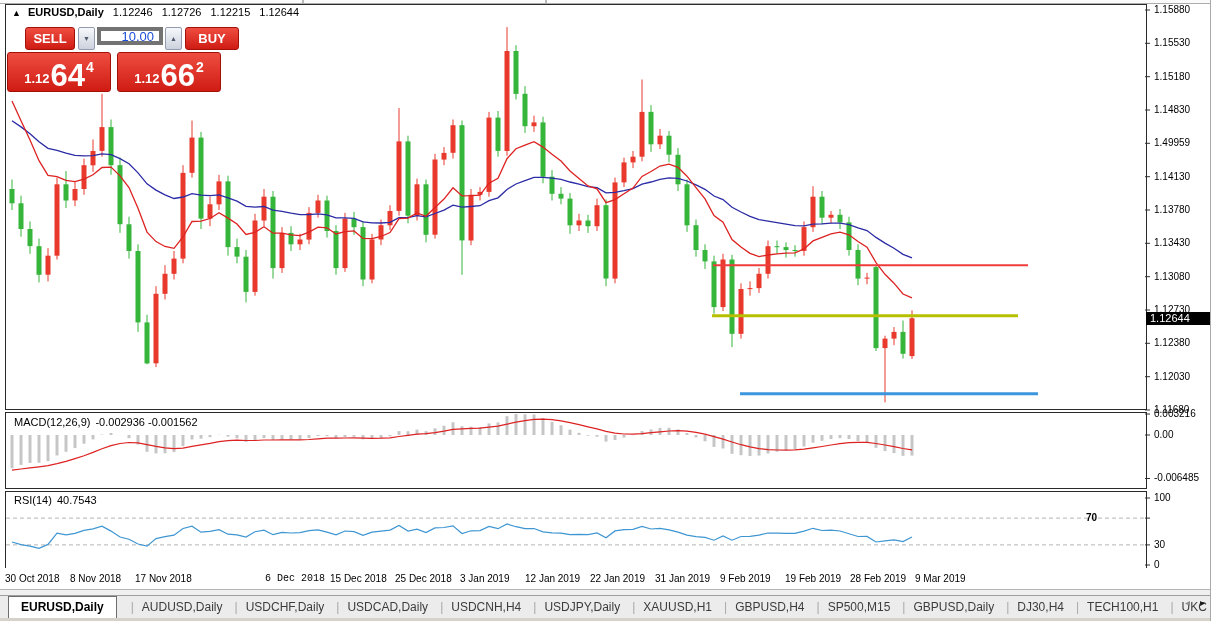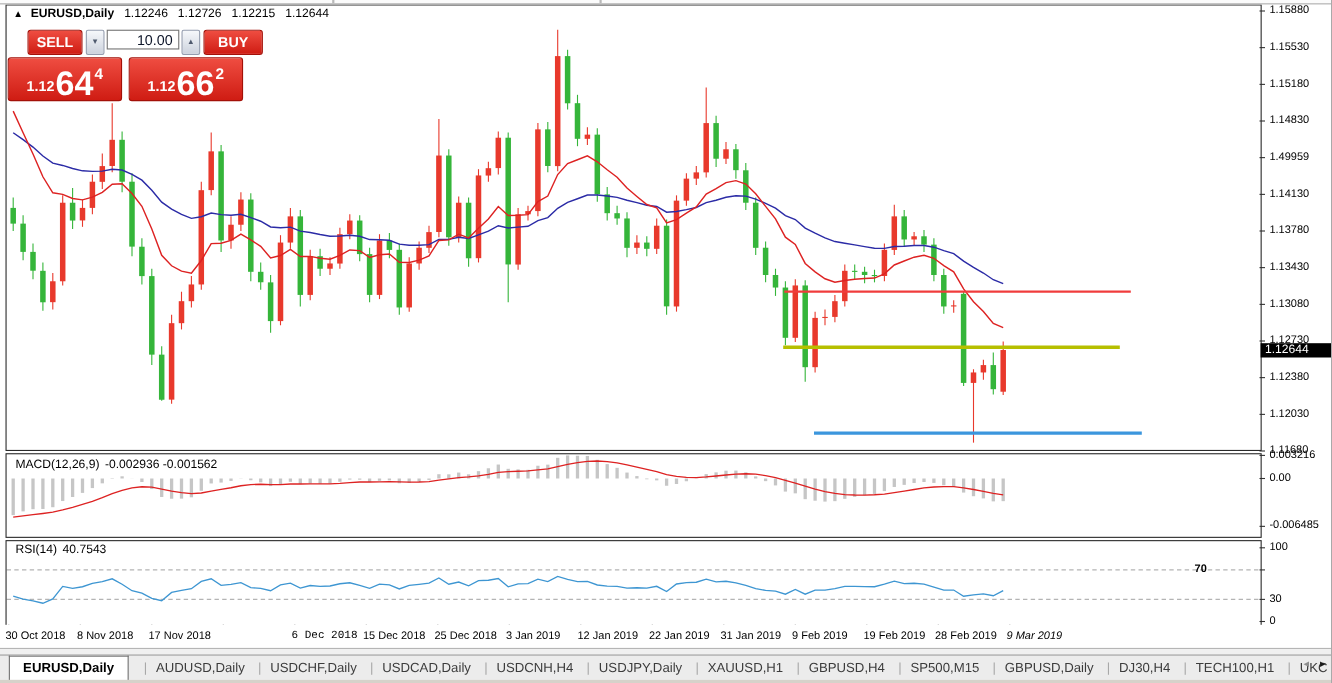--- a/index.html
+++ b/index.html
@@ -23,22 +23,22 @@
   #trade-widget{position:absolute;left:7px;top:27px;width:214px;z-index:5;}
   .tw-row1{position:relative;height:23px;margin-left:18px;}
   .btn-red{background:linear-gradient(#ef4d41,#cf1c13);border:1px solid #a31008;border-radius:3px;
     color:#fff;font-weight:700;display:flex;align-items:center;justify-content:center;box-sizing:border-box;cursor:pointer;}
   #sell-btn{position:absolute;left:0;top:0;width:50px;height:23px;font-size:13px;}
   #buy-btn{position:absolute;left:160px;top:0;width:54px;height:23px;font-size:13px;}
   .spin-btn{position:absolute;top:0;width:17px;height:23px;box-sizing:border-box;border:1px solid #939cae;border-radius:2px;
     background:linear-gradient(#f6f8fb,#ccd2dd);color:#4f5a6e;font-size:7px;display:flex;align-items:center;justify-content:center;cursor:pointer;}
   #vol-down{left:53px;}
   #vol-up{left:140px;}
-  #vol-input{position:absolute;left:72px;top:0;width:66px;height:18px;box-sizing:border-box;border:1px solid #737373;
-    font-family:"Liberation Sans",sans-serif;font-size:13px;text-align:right;padding:0 5px 0 0;color:#0f172a;}
+  #vol-input{position:absolute;left:72px;top:0;width:66px;height:18px;box-sizing:border-box;border:4px solid #737373;
+    font-family:"Liberation Sans",sans-serif;font-size:13px;text-align:right;padding:0 5px 0 0;color:#1d4ed8;}
   .tw-row2{position:relative;height:40px;margin-top:2px;}
   .quote-btn{position:absolute;top:0;height:40px;display:flex;align-items:flex-end;justify-content:center;cursor:pointer;}
   #sell-quote{left:0;width:104px;}
   #buy-quote{left:110px;width:104px;}
   .q-prefix{font-size:13px;font-weight:700;margin:0 1px 5px 0;}
   .q-big{font-size:31px;font-weight:700;line-height:0.95;margin-bottom:1px;}
   .q-sup{font-size:14px;font-weight:700;margin:0 0 16px 1px;}
 
   
   .axis-label{position:absolute;font-size:10px;color:#000;white-space:nowrap;z-index:3;}
@@ -491,21 +491,21 @@
       <div class="axis-label" style="left: 265px; top: 573px; font-family: Liberation Mono, monospace;">6 Dec 2018</div>
       <div class="axis-label" style="left: 330px; top: 573px;">15 Dec 2018</div>
       <div class="axis-label" style="left: 395px; top: 573px;">25 Dec 2018</div>
       <div class="axis-label" style="left: 460px; top: 573px;">3 Jan 2019</div>
       <div class="axis-label" style="left: 525px; top: 573px;">12 Jan 2019</div>
       <div class="axis-label" style="left: 590px; top: 573px;">22 Jan 2019</div>
       <div class="axis-label" style="left: 655px; top: 573px;">31 Jan 2019</div>
       <div class="axis-label" style="left: 720px; top: 573px;">9 Feb 2019</div>
       <div class="axis-label" style="left: 785px; top: 573px;">19 Feb 2019</div>
       <div class="axis-label" style="left: 850px; top: 573px;">28 Feb 2019</div>
-      <div class="axis-label" style="left: 915px; top: 573px; font-style: italic;">9 Mar 2019</div>
+      <div class="axis-label" style="left: 915px; top: 573px;">9 Mar 2019</div>
     </div>
   <div id="price-tag" style="top: 312px;">1.12644</div>
 
   <div id="axis-strip"></div>
   <div id="pre-tab-band"></div>
 
   <div id="tab-bar">
       <span class="tab active">EURUSD,Daily</span>
       <span class="tab">AUDUSD,Daily</span>
       <span class="tab">USDCHF,Daily</span>

